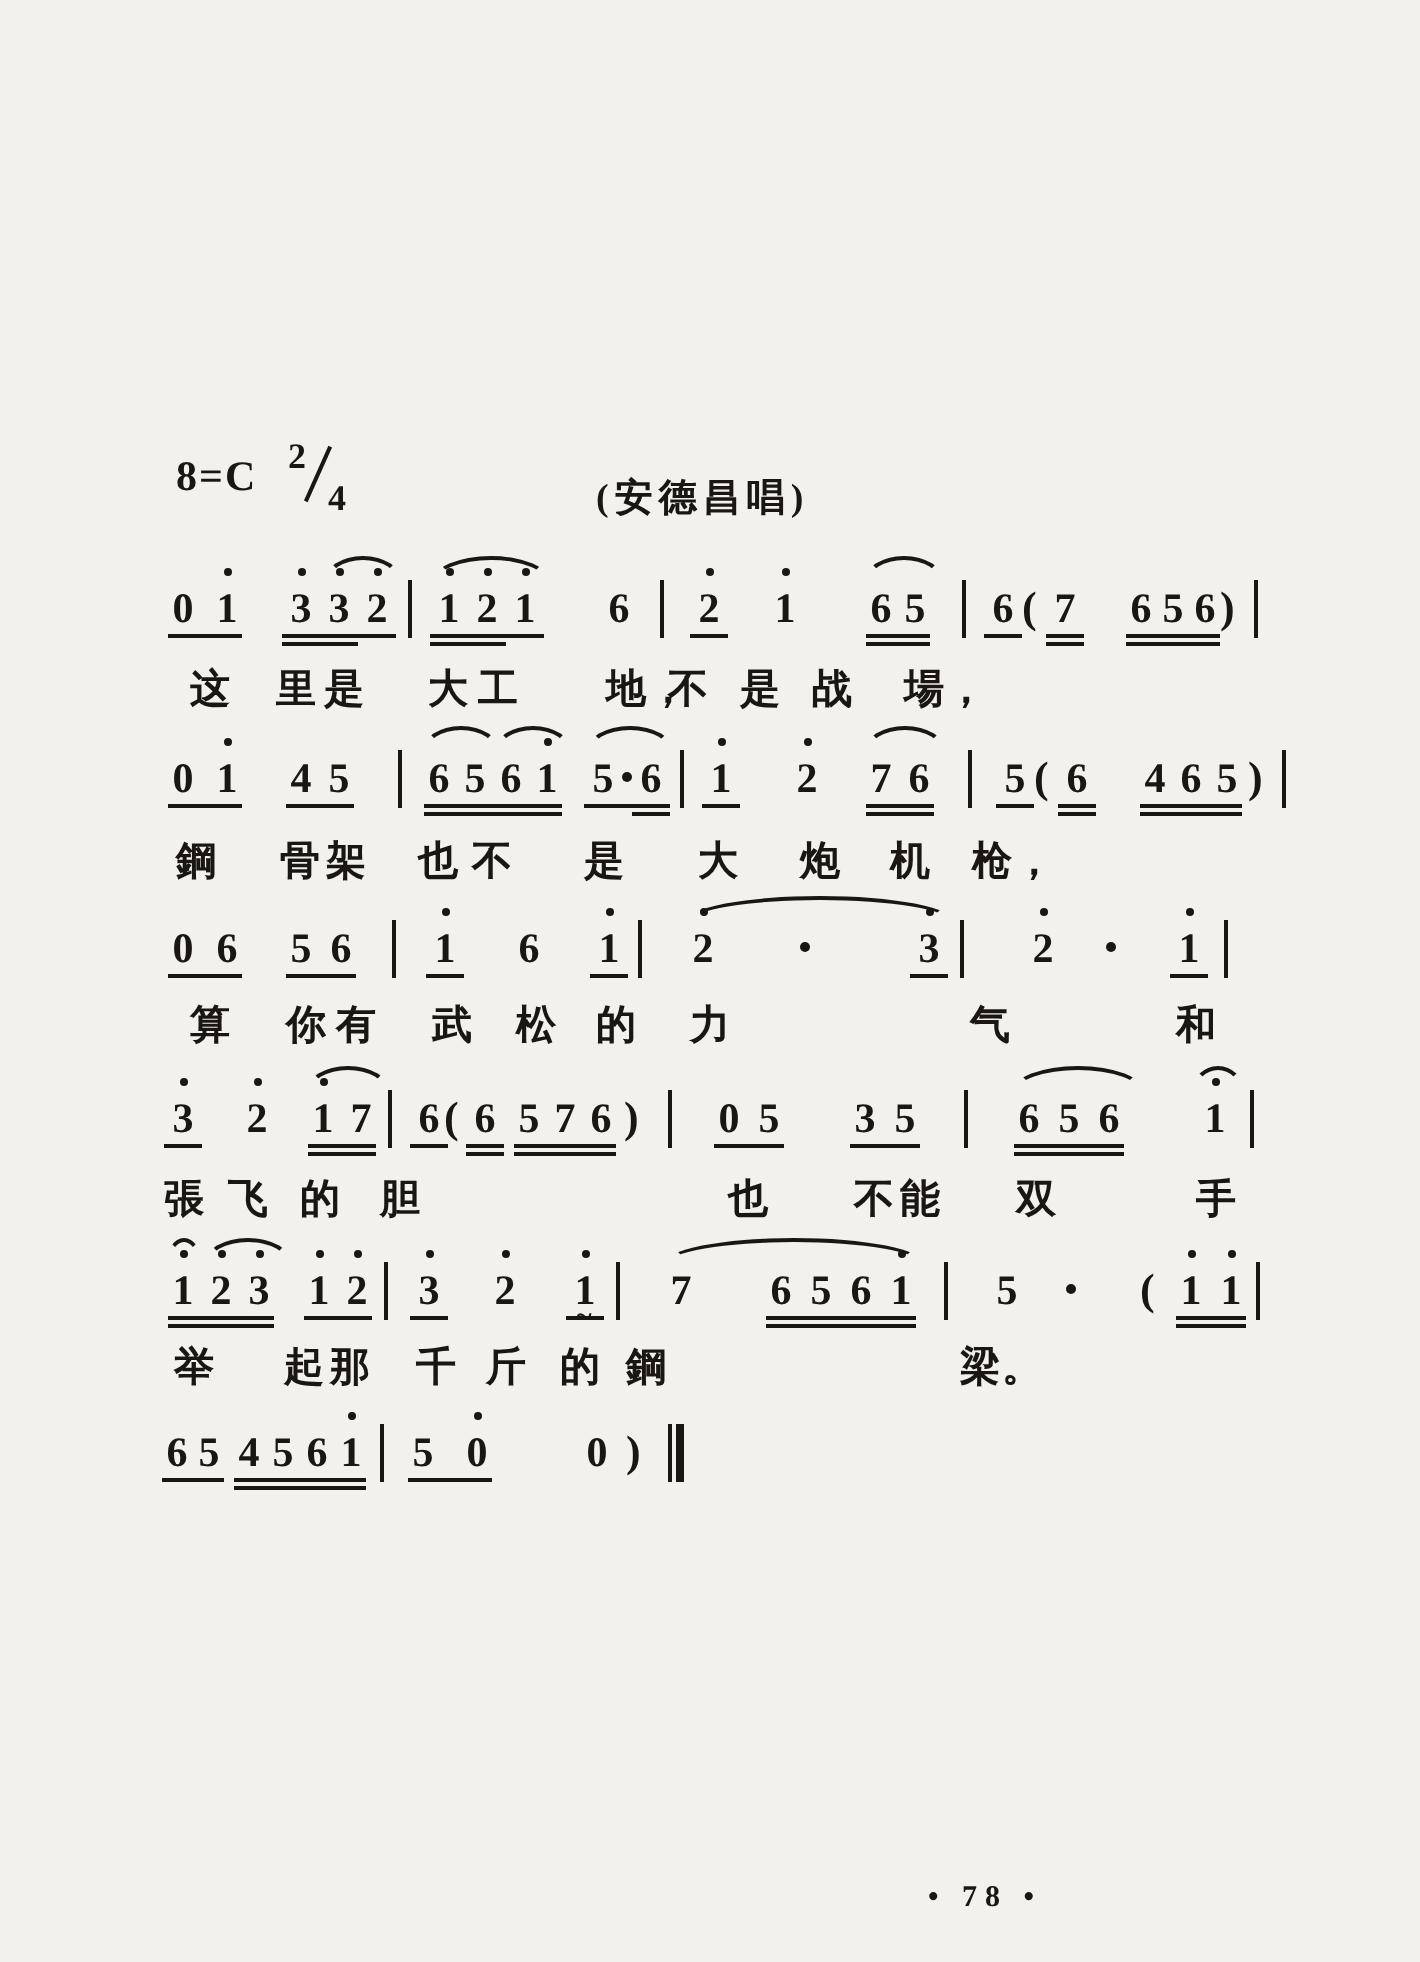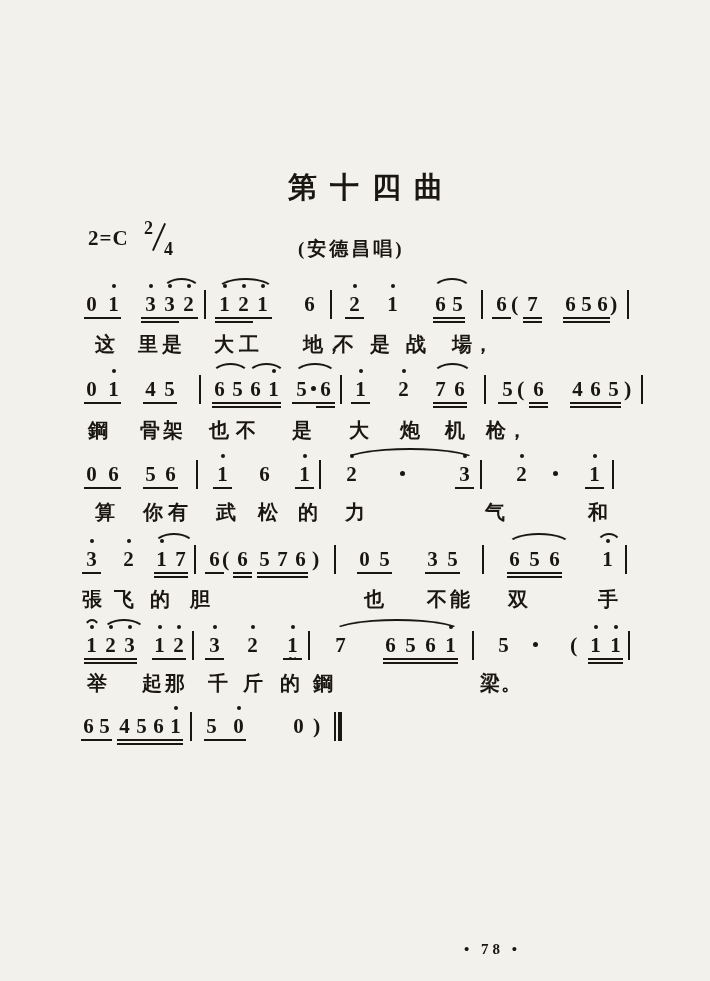--- a/index.html
+++ b/index.html
@@ -54,22 +54,21 @@
   .tilde{position:absolute;top:21px;font-size:15px;font-weight:700;line-height:10px;}
   .pgno{
     position:absolute;left:464px;top:941px;height:13px;overflow:hidden;
     font-size:15px;font-weight:700;letter-spacing:4px;
   }
 </style>
 </head>
 <body>
 
 <div class="page">
-  <div class="title">第十四曲</div>
-  <div class="keysig">2=C</div>
+  <div class="keysig">8=C</div>
   <div class="ts">
     <span class="ts-n">2</span>
     <span class="ts-slash"></span>
     <span class="ts-d">4</span>
   </div>
   <div class="singer">(安德昌唱)</div>
   <div class="score">
       <div class="line" style="top: 292px;">
         <span class="grp tok" style="left: 85px;">
           <i class="gul u1"></i>

